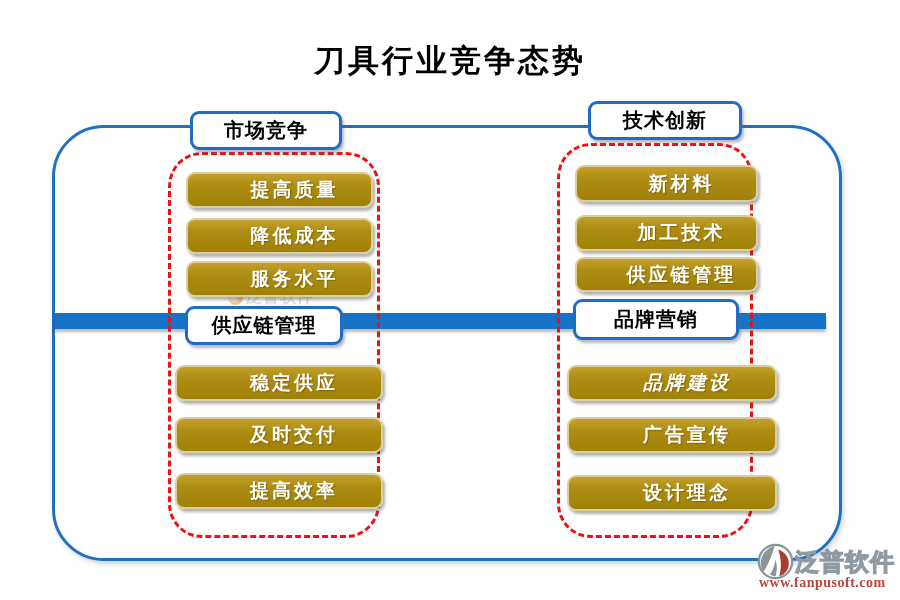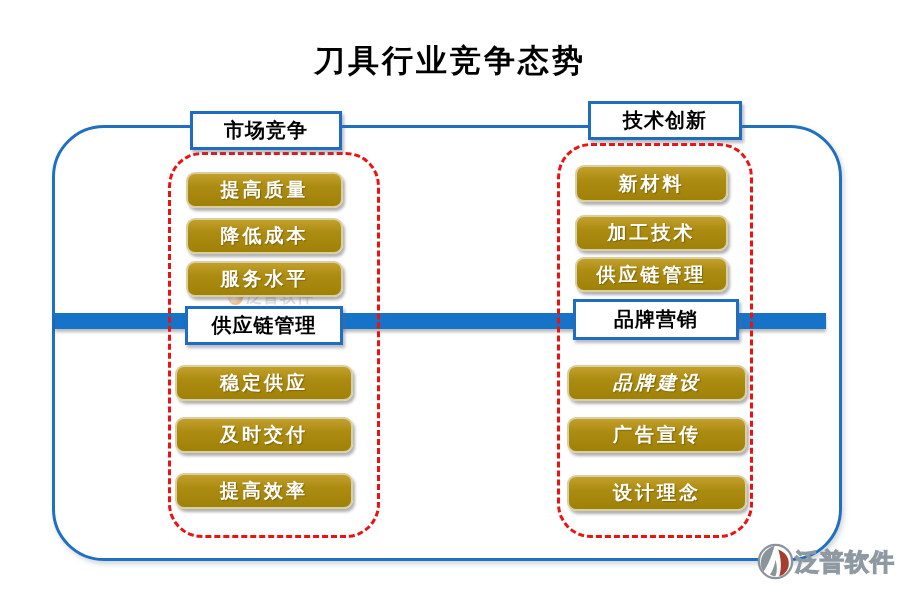--- a/index.html
+++ b/index.html
@@ -19,35 +19,36 @@
   .hbar{
     position:absolute;left:55px;top:313px;width:771px;height:16px;
     background:#1673c8;z-index:2;box-shadow:0 3px 3px rgba(0,0,0,.28);
   }
   .red-group{
     position:absolute;border:3px dashed #ee1111;border-radius:34px;z-index:3;
   }
   .red-left{left:168px;top:152px;width:206px;height:380px;}
   .red-right{left:557px;top:143px;width:190px;height:389px;}
   .label-box{
-    position:absolute;background:#fff;border:3px solid #1f6cc0;border-radius:0;
+    position:absolute;background:#fff;border:3px solid #1f6cc0;border-radius:9px;
     display:flex;align-items:center;justify-content:center;font-weight:bold;
     font-size:20px;color:#000;z-index:5;box-shadow:2px 3px 3px rgba(90,105,125,.45);
     letter-spacing:1px;
   }
   .lb-market{left:190px;top:111px;width:146px;height:33px;}
   .lb-tech{left:588px;top:101px;width:148px;height:33px;}
   .lb-supply{left:185px;top:306px;width:152px;height:33px;}
   .lb-brand{left:573px;top:299px;width:160px;height:35px;}
   .gold-btn{
     position:absolute;border-radius:9px;display:flex;align-items:center;justify-content:center;
     color:#fff;font-weight:bold;font-size:19px;letter-spacing:3px;z-index:4;
     background:linear-gradient(180deg,#c2a02c 0%,#ac8b11 40%,#a08108 100%);
     border:2px solid #d9cfa0;box-shadow:2px 3px 3px rgba(60,60,60,.4);
     text-shadow:1px 1px 1px rgba(90,70,0,.5);
+    padding-left:30px;
   }
   .b-m0{left:186px;top:172px;width:153px;height:32px;}
   .b-m1{left:186px;top:218px;width:153px;height:32px;}
   .b-m2{left:186px;top:261px;width:153px;height:32px;}
   .b-t0{left:575px;top:165px;width:149px;height:33px;text-align:center;}
   .b-t1{left:575px;top:215px;width:149px;height:32px;}
   .b-t2{left:575px;top:257px;width:149px;height:31px;}
   .b-s0{left:175px;top:365px;width:174px;height:32px;}
   .b-s1{left:175px;top:417px;width:174px;height:32px;}
   .b-s2{left:175px;top:473px;width:174px;height:32px;}
@@ -123,13 +124,14 @@
 <div class="logo">
   <div class="logo-row">
     <svg class="logo-icon" viewBox="0 0 40 40">
       <circle cx="20" cy="20" r="18" fill="#ffffff" stroke="#8b949b" stroke-width="2.5"></circle>
       <path d="M19 3 C 10 6 4 13 4 22 C 4 25 5 28 7 31 C 12 24 16 14 19 3 Z" fill="#8b949b"></path>
       <path d="M23 7 C 31 10 36 17 34 26 C 32 32 28 35 24 36 C 27 27 26 16 23 7 Z" fill="#a63d31"></path>
       <path d="M14 34 C 17 30 19 24 20 18 C 22 24 22 30 20 36 C 18 36 16 35 14 34 Z" fill="#8b949b"></path>
     </svg>
     <span class="logo-brand">泛普软件</span>
   </div>
+  <div class="logo-url">www.fanpusoft.com</div>
 </div>
 
 </body></html>

